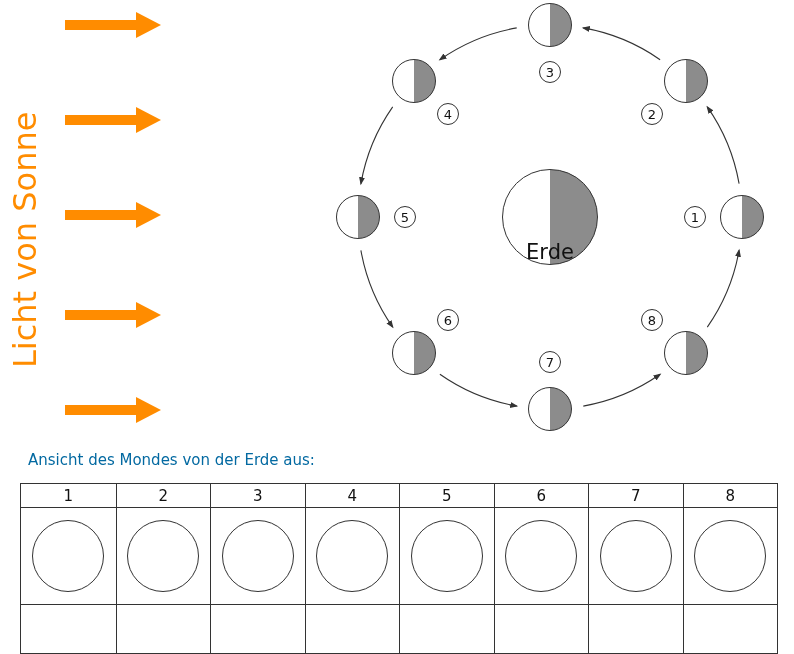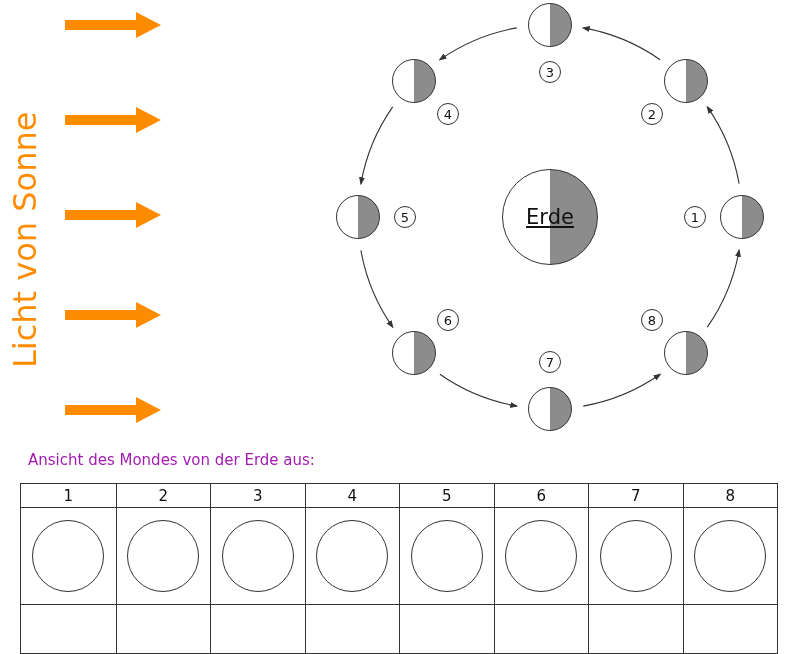--- a/index.html
+++ b/index.html
@@ -23,39 +23,39 @@
     border-top:13px solid transparent;border-bottom:13px solid transparent;
     border-left:25px solid var(--orange);}
   .a1{top:12px}.a2{top:107px}.a3{top:202px}.a4{top:302px}.a5{top:397px}
 
   
   .orbit-arrows{position:absolute;left:0;top:0;width:794px;height:654px;pointer-events:none;}
   .earth{
     position:absolute;left:502px;top:169px;width:96px;height:96px;border-radius:50%;
     border:1px solid var(--line);
     background:linear-gradient(90deg,#fff 0 50%,var(--gray) 50% 100%);
-    display:flex;align-items:center;justify-content:center;font-size:21px;color:#111;text-decoration:underline;
+    display:flex;align-items:flex-end;justify-content:center;font-size:21px;color:#111;
   }
   .moon{
     position:absolute;width:44px;height:44px;border-radius:50%;
     border:1px solid var(--line);
     background:linear-gradient(90deg,#fff 0 50%,var(--gray) 50% 100%);
   }
   .m1{left:720px;top:195px}.m2{left:664px;top:59px}.m3{left:528px;top:3px}.m4{left:392px;top:59px}
   .m5{left:336px;top:195px}.m6{left:392px;top:331px}.m7{left:528px;top:387px}.m8{left:664px;top:331px}
   .badge{
     position:absolute;width:22px;height:22px;border-radius:50%;
     border:1px solid var(--line);background:#fff;
     display:flex;align-items:center;justify-content:center;font-size:13px;color:#111;
   }
   .b1{left:684px;top:206px}.b2{left:641px;top:103px}.b3{left:539px;top:61px}.b4{left:437px;top:103px}
   .b5{left:394px;top:206px}.b6{left:437px;top:309px}.b7{left:539px;top:351px}.b8{left:641px;top:309px}
 
   
-  .caption{position:absolute;left:28px;top:451px;font-size:15px;color:#a21caf;}
+  .caption{position:absolute;left:28px;top:451px;font-size:15px;color:#0369a1;}
   .phase-table{
     position:absolute;left:20px;top:483px;width:758px;
     border:1px solid var(--line);background:#fff;
   }
   .t-row{display:grid;grid-template-columns:repeat(8,1fr);}
   .t-row + .t-row{border-top:1px solid var(--line);}
   .t-cell{display:flex;align-items:center;justify-content:center;}
   .t-cell + .t-cell{border-left:1px solid var(--line);}
   .t-row.header .t-cell{height:23px;font-size:15px;}
   .t-row.circles .t-cell{height:96px;}

